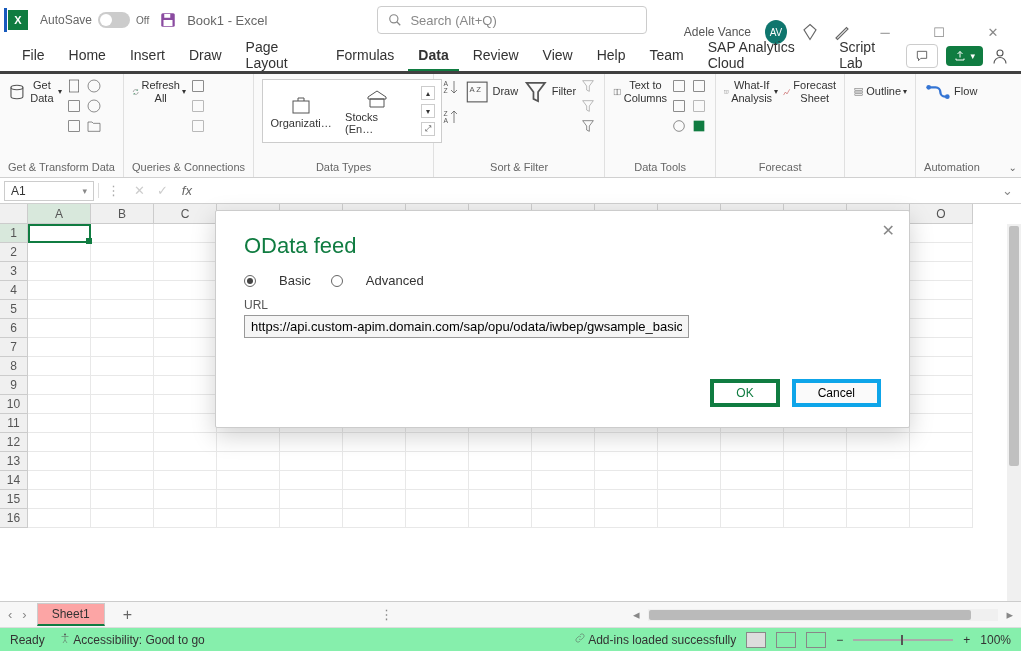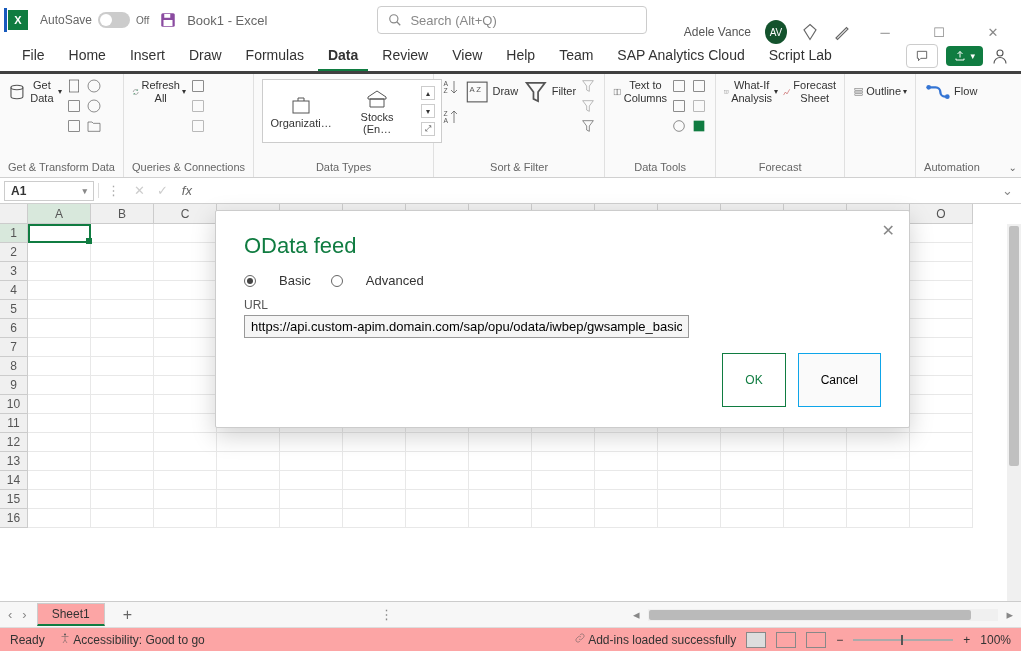--- a/index.html
+++ b/index.html
@@ -9,49 +9,49 @@
 .titlebar { height: 40px; display: flex; align-items: center; padding: 0 8px; background: #fff; }
 .excel-logo { width: 20px; height: 20px; background: #107c41; display: flex; align-items: center; justify-content: center; color: #fff; font-size: 11px; font-weight: bold; margin-right: 12px; position: relative; }
 .excel-logo::before { content: ''; position: absolute; left: -4px; top: -2px; width: 3px; height: 24px; background: #185abd; }
 .autosave { display: flex; align-items: center; gap: 6px; font-size: 12px; color: #666; }
 .toggle { width: 32px; height: 16px; background: #ccc; border-radius: 8px; position: relative; }
 .toggle::after { content: ''; width: 12px; height: 12px; background: #fff; border-radius: 50%; position: absolute; left: 2px; top: 2px; }
 .save-icon { width: 18px; height: 18px; margin: 0 10px; }
 .book-title { color: #666; font-size: 13px; }
 .search-box { margin-left: 110px; width: 270px; height: 28px; border: 1px solid #ccc; border-radius: 4px; display: flex; align-items: center; padding: 0 10px; color: #888; gap: 8px; }
 .user-area { margin-left: auto; display: flex; align-items: center; gap: 14px; margin-top: 24px; }
-.avatar { width: 22px; height: 24px; background: #14532d; border-radius: 50%; color: #fff; font-size: 10px; display: flex; align-items: center; justify-content: center; }
+.avatar { width: 22px; height: 24px; background: #0f766e; border-radius: 50%; color: #fff; font-size: 10px; display: flex; align-items: center; justify-content: center; }
 .win-btn { width: 40px; height: 30px; display: flex; align-items: center; justify-content: center; color: #888; }
 
 
 .ribbon-tabs { height: 34px; display: flex; align-items: center; padding: 0 12px; gap: 4px; border-bottom: 3px solid #404040; }
 .ribbon-tab { padding: 6px 10px; font-size: 14px; color: #333; cursor: pointer; border-bottom: 2px solid transparent; }
 .ribbon-tab.active { border-bottom-color: #107c41; font-weight: 600; }
 .ribbon-right { margin-left: auto; display: flex; gap: 8px; align-items: center; }
 .share-btn { background: #107c41; color: #fff; padding: 4px 8px; border-radius: 4px; display: flex; align-items: center; gap: 4px; }
 .comment-btn { border: 1px solid #ccc; padding: 4px 8px; border-radius: 4px; }
 
 
 .ribbon-content { height: 104px; display: flex; background: #fafafa; border-bottom: 1px solid #d0d0d0; position: relative; }
 .ribbon-group { display: flex; flex-direction: column; justify-content: space-between; padding: 4px 8px 0; border-right: 1px solid #e0e0e0; }
 .ribbon-group-items { display: flex; gap: 4px; align-items: flex-start; }
 .ribbon-group-label { font-size: 11px; color: #666; text-align: center; padding-bottom: 4px; }
 .big-btn { display: flex; flex-direction: row; align-items: center; width: 54px; font-size: 11px; text-align: center; line-height: 1.2; gap: 2px; }
 .small-btns { display: flex; flex-direction: column; gap: 4px; }
 .small-btn-row { display: flex; gap: 4px; }
 .small-icon { width: 16px; height: 16px; }
 .data-types-box { border: 1px solid #ccc; background: #fff; display: flex; align-items: center; padding: 6px; gap: 12px; }
-.dt-item { display: flex; flex-direction: column; align-items: center; font-size: 11px; width: 64px; text-align: center; }
+.dt-item { display: flex; flex-direction: column; align-items: center; font-size: 11px; width: 64px; }
 .dt-ctrls { display: flex; flex-direction: column; gap: 4px; }
 .dt-ctrl { width: 14px; height: 14px; border: 1px solid #ccc; display: flex; align-items: center; justify-content: center; font-size: 8px; }
 .collapse-btn { position: absolute; right: 4px; bottom: 4px; font-size: 10px; color: #666; }
 
 
 .formula-bar { height: 26px; display: flex; align-items: center; border-bottom: 1px solid #d0d0d0; }
-.name-box { width: 90px; border: 1px solid #ccc; margin: 2px 4px; padding: 2px 6px; font-size: 12px; display: flex; align-items: center; justify-content: space-between; font-weight: bold; }
+.name-box { width: 90px; border: 1px solid #ccc; margin: 2px 4px; padding: 2px 6px; font-size: 12px; display: flex; align-items: center; justify-content: space-between; }
 .fb-btns { display: flex; gap: 6px; padding: 0 8px; color: #aaa; border-left: 1px solid #ddd; }
 .fx { font-style: italic; color: #666; padding: 0 8px; }
 .formula-expand { margin-left: auto; padding: 0 8px; color: #888; }
 
 
 .grid-area { position: relative; height: 397px; display: flex; }
 .grid-corner { width: 28px; height: 20px; background: #f0f0f0; border-right: 1px solid #ccc; border-bottom: 1px solid #ccc; }
 .col-headers { display: flex; height: 20px; }
 .col-header { width: 63px; background: #f0f0f0; border-right: 1px solid #ccc; border-bottom: 1px solid #ccc; text-align: center; font-size: 12px; color: #555; line-height: 20px; }
 .col-header.active { background: #d8e8dc; }
@@ -71,38 +71,38 @@
 .sheet-nav { display: flex; gap: 10px; color: #888; }
 .sheet-tab { padding: 3px 14px; background: #fca5a5; border: 1px solid #ccc; border-bottom: 2px solid #107c41; font-size: 12px; }
 .add-sheet { color: #666; font-size: 16px; padding: 0 8px; }
 .hscroll-area { margin-left: auto; display: flex; align-items: center; gap: 8px; width: 380px; }
 .hscroll { flex: 1; height: 12px; background: #f0f0f0; position: relative; }
 .hscroll-thumb { height: 10px; margin: 1px; background: #bababa; border-radius: 2px; width: 92%; }
 .hscroll-btn { color: #888; }
 .tabs-menu { color: #888; }
 
 
-.status-bar { height: 24px; display: flex; align-items: center; padding: 0 10px; font-size: 12px; background: #fca5a5; border-top: 1px solid #ddd; gap: 14px; }
+.status-bar { height: 24px; display: flex; align-items: center; padding: 0 10px; font-size: 12px; background: #86efac; border-top: 1px solid #ddd; gap: 14px; }
 .status-right { margin-left: auto; display: flex; align-items: center; gap: 10px; }
 .view-btn { width: 20px; height: 16px; border: 1px solid #888; }
 .zoom-slider { width: 100px; height: 2px; background: #aaa; position: relative; }
 .zoom-handle { position: absolute; left: 48px; top: -4px; width: 2px; height: 10px; background: #555; }
 
 
 .dialog-backdrop { position: absolute; left: 215px; top: 210px; width: 695px; height: 218px; background: #fff; border: 1px solid #ccc; box-shadow: 0 8px 24px rgba(0,0,0,0.18); border-radius: 2px; padding: 22px 28px; }
 .dialog-close { position: absolute; right: 14px; top: 10px; color: #888; font-size: 16px; cursor: pointer; }
 .dialog-title { font-size: 22px; color: #107c41; font-weight: 400; margin-bottom: 14px; }
 .radio-row { display: flex; gap: 20px; margin-bottom: 10px; font-size: 13px; }
 .radio { display: flex; align-items: center; gap: 23px; }
 .radio-circle { width: 12px; height: 12px; border: 1px solid #666; border-radius: 50%; display: flex; align-items: center; justify-content: center; }
 .radio-circle.checked::after { content: ''; width: 6px; height: 6px; background: #444; border-radius: 50%; }
 .field-label { font-size: 12px; color: #555; margin-bottom: 3px; }
 .url-input { width: 445px; border: 1px solid #999; padding: 3px 6px; font-size: 13px; font-family: inherit; background: #f5f5f5; }
 .dialog-buttons { position: absolute; right: 28px; bottom: 20px; display: flex; gap: 12px; }
-.dlg-btn { padding: 19px 22px; border: 1px solid #0ea5e9; background: #fafafa; font-size: 12px; cursor: pointer; }
+.dlg-btn { padding: 3px 22px; border: 4px solid #0ea5e9; background: #fafafa; font-size: 12px; cursor: pointer; }
 .dlg-btn.primary { border-color: #107c41; color: #107c41; background: #fff; }
 
 svg { display: block; }
 </style>
 </head>
 <body>
 
 <div class="titlebar">
   <div class="excel-logo">X</div>
   <div class="autosave">
@@ -136,20 +136,21 @@
     <div class="win-btn">☐</div>
     <div class="win-btn">✕</div>
   </div>
 </div>
 
 <div class="ribbon-tabs">
   <div class="ribbon-tab">File</div>
   <div class="ribbon-tab">Home</div>
   <div class="ribbon-tab">Insert</div>
   <div class="ribbon-tab">Draw</div>
+  <div class="ribbon-tab">Page Layout</div>
   <div class="ribbon-tab">Formulas</div>
   <div class="ribbon-tab active">Data</div>
   <div class="ribbon-tab">Review</div>
   <div class="ribbon-tab">View</div>
   <div class="ribbon-tab">Help</div>
   <div class="ribbon-tab">Team</div>
   <div class="ribbon-tab">SAP Analytics Cloud</div>
   <div class="ribbon-tab">Script Lab</div>
   <div class="ribbon-right">
     <div class="comment-btn">

